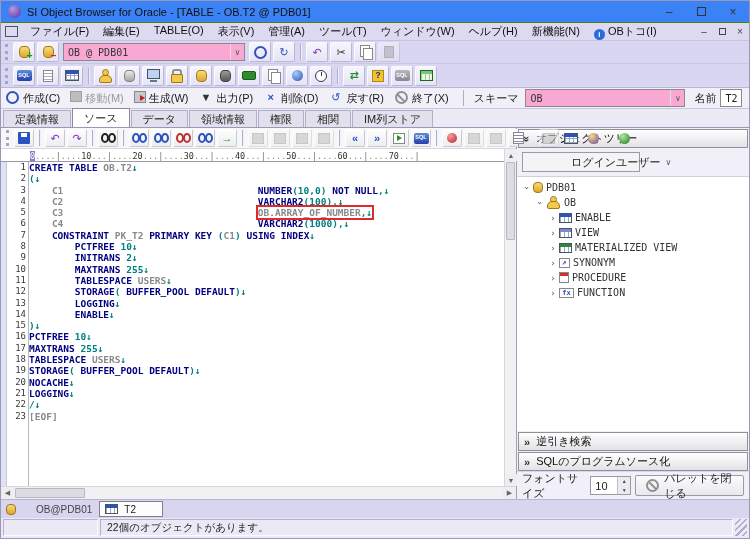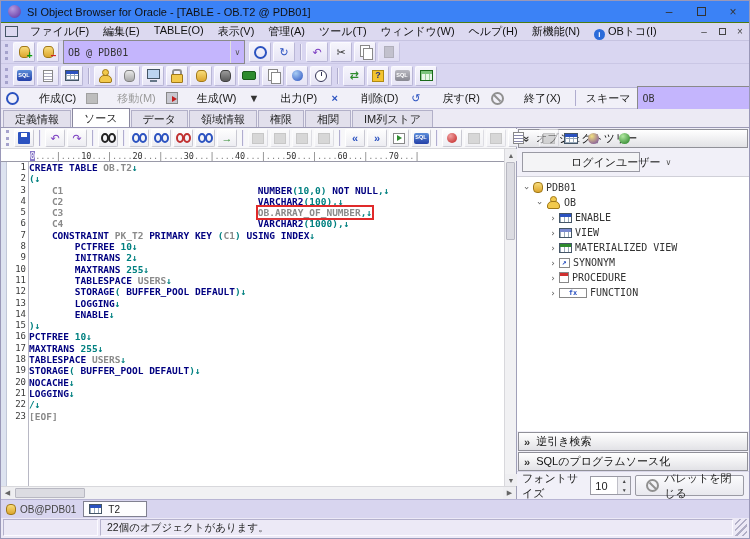--- a/index.html
+++ b/index.html
@@ -33,29 +33,29 @@
   .tb1 { height:23px; border-bottom:1px solid #cac7e5; }
   .tb2 { height:24px; border-bottom:1px solid #b9b6d6; }
   .grip { width:5px; height:16px; margin:0 2px; border-left:3px dotted #a5a2cc; flex:0 0 auto; }
   .tsep { width:1px; height:16px; background:#b0adce; margin:0 4px; box-shadow:1px 0 0 #f0eefb; flex:0 0 auto; }
   .tbtn { width:22px; height:20px; display:flex; align-items:center; justify-content:center;
           background:linear-gradient(#f6f5fc,#e6e4f5); border:1px solid; border-color:#fbfaff #b9b6d6 #b9b6d6 #fbfaff;
           border-radius:2px; margin:0 1px; flex:0 0 auto; }
   .tbtn.off { opacity:.55; }
 
   
-  .combo { height:24px; background:#c4b5fd; border:1px solid #8a8a8a; display:flex; align-items:center; margin:0 3px; }
+  .combo { height:18px; background:#f9a8d4; border:1px solid #8a8a8a; display:flex; align-items:center; margin:0 3px; }
   .combo .cv { flex:1; padding:0 4px; font-family:"DejaVu Sans Mono",monospace; font-size:10px; color:#333; white-space:nowrap; overflow:hidden; }
   .combo .ca { width:14px; height:100%; display:flex; align-items:center; justify-content:center; color:#555; font-size:8px; border-left:1px solid #e0e0e0;}
   .tinput { height:18px; background:#fff; border:1px solid #8a8a8a; padding:0 4px; font-family:"DejaVu Sans Mono",monospace;
             font-size:10px; color:#222; display:flex; align-items:center; }
 
   
   .actionbar { height:21px; background:#f1f0f8; border-bottom:1px solid #c9c6e0; display:flex; align-items:center; padding:0 4px; flex:0 0 auto; }
-  .act { display:flex; align-items:center; gap:19px; margin-right:10px; white-space:nowrap; color:#1a1a1a; }
+  .act { display:flex; gap:3px; margin-right:10px; white-space:nowrap; color:#1a1a1a; }
   .act.off { color:#9a9a9a; }
   .act-right { display:flex; align-items:center; flex:1; }
   .fld-label { margin:0 4px 0 6px; white-space:nowrap; }
 
   
   .tabstrip { height:19px; background:#eceaf4; display:flex; align-items:flex-end; padding-left:2px; border-bottom:1px solid #9a98b4; flex:0 0 auto; }
   .tab { height:17px; padding:0 11px; display:flex; align-items:center; background:#e2e0ec; border:1px solid #b2b0c8;
          border-bottom:none; margin-right:1px; color:#222; white-space:nowrap; }
   .tab.active { background:#fff; height:19px; border-color:#8a889f; position:relative; z-index:2; }
 
@@ -111,21 +111,21 @@
   .pfont { height:28px; display:flex; align-items:center; padding:0 5px; gap:4px; flex:0 0 auto; border-top:1px solid #d8d6e8;}
   .spin { display:flex; height:19px; border:1px solid #9a9aa4; background:#fff; }
   .spin .sv { width:26px; display:flex; align-items:center; padding-left:4px; }
   .spin .sarrows { width:13px; display:flex; flex-direction:column; border-left:1px solid #c0c0c8; }
   .spin .sarrows span { flex:1; display:flex; align-items:center; justify-content:center; font-size:5px; color:#444; background:#ececf0; }
   .pclose { margin-left:auto; height:21px; padding:0 9px; display:flex; align-items:center; gap:4px;
             background:linear-gradient(#fbfbfd,#e8e8ee); border:1px solid #9a9aa4; border-radius:2px; color:#222; }
 
   
   .taskbar { height:19px; background:#d8d5ef; border-top:1px solid #b8b5d4; display:flex; align-items:center; padding:0 2px; gap:4px; flex:0 0 auto; }
-  .task-item { display:flex; align-items:center; gap:1px; color:#444; font-size:10px; padding:0 3px; }
+  .task-item { display:flex; align-items:center; gap:17px; color:#444; font-size:10px; padding:0 3px; }
   .task-btn { height:16px; min-width:64px; background:#fdfdfe; border:1px solid #808090; display:flex; align-items:center; gap:3px; padding:0 5px; color:#222; font-size:10px; }
   .statusbar { height:20px; background:#ece9f6; display:flex; align-items:stretch; padding:1px 2px 2px 2px; gap:2px; flex:0 0 auto; }
   .scell { border:1px solid; border-color:#b4b1cc #fbfaff #fbfaff #b4b1cc; display:flex; align-items:center; padding:0 6px; font-size:10.5px; color:#222; }
   .scell.c1 { width:95px; flex:0 0 auto; }
   .scell.c2 { flex:1 1 auto; }
   .grip2 { width:12px; background:
       repeating-linear-gradient(135deg, rgba(0,0,0,0) 0 3px, #b0aec6 3px 4.5px); flex:0 0 auto; }
 
   
   .ic { display:inline-flex; align-items:center; justify-content:center; width:15px; height:14px; font-size:11px; line-height:1; position:relative; flex:0 0 auto;}
@@ -182,21 +182,21 @@
   
   .ti-db { width:10px; height:11px; border-radius:4px/4px; border:1px solid #a07818; background:linear-gradient(#f8dc7a,#dca62e); }
   .ti-user::before { content:""; position:absolute; top:-1px; left:4px; width:5px; height:5px; background:#f2c94c; border:1px solid #a07818; border-radius:50%; }
   .ti-user::after { content:""; position:absolute; bottom:0; left:1px; width:11px; height:6px; background:#f2c94c; border:1px solid #a07818; border-radius:5px 5px 2px 2px; }
   .ti-table,.ti-view,.ti-mview { width:13px; height:10px; border:1px solid #456; background:
       linear-gradient(var(--hd,#2b52c0) 0 3px, rgba(0,0,0,0) 3px),
       repeating-linear-gradient(90deg,#9ab 0 1px, rgba(0,0,0,0) 1px 4px), #fff; }
   .ti-view { --hd:#7a8ad0; } .ti-mview { --hd:#2e8b2e; }
   .ti-syn { width:11px; height:10px; border:1px solid #888; background:#fff; color:#2b52c0; font-size:8px; font-weight:bold; display:flex; align-items:center; justify-content:center; }
   .ti-proc { width:10px; height:11px; border:1px solid #888; background:linear-gradient(#d03030 0 3px, #fff 3px); }
-  .ti-func { width:28px; height:10px; border:1px solid #888; background:#fff; color:#2b52c0; font-size:7px; font-weight:bold; display:flex; align-items:center; justify-content:center; }
+  .ti-func { width:15px; height:10px; border:1px solid #888; background:#fff; color:#2b52c0; font-size:7px; font-weight:bold; display:flex; align-items:center; justify-content:center; }
 </style>
 </head>
 <body>
 
 <div class="titlebar">
   <span class="app-ico"></span>
   <span class="title-text">SI Object Browser for Oracle - [TABLE - OB.T2 @ PDB01]</span>
   <span class="wbtns">
     <span class="wbtn">–</span>
     <span class="wbtn">

